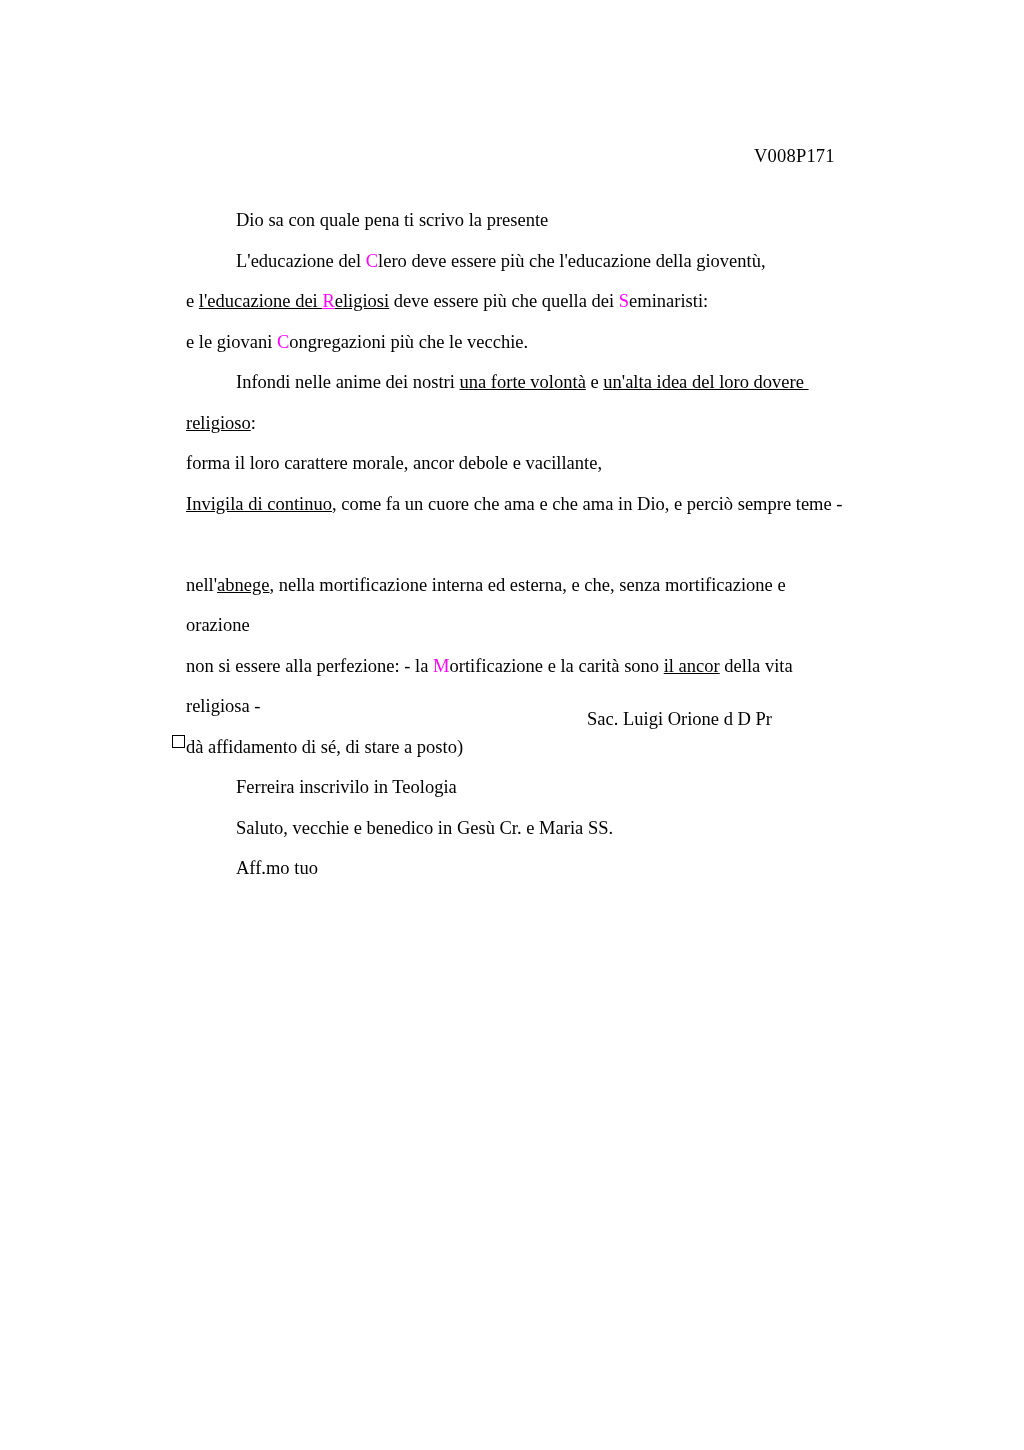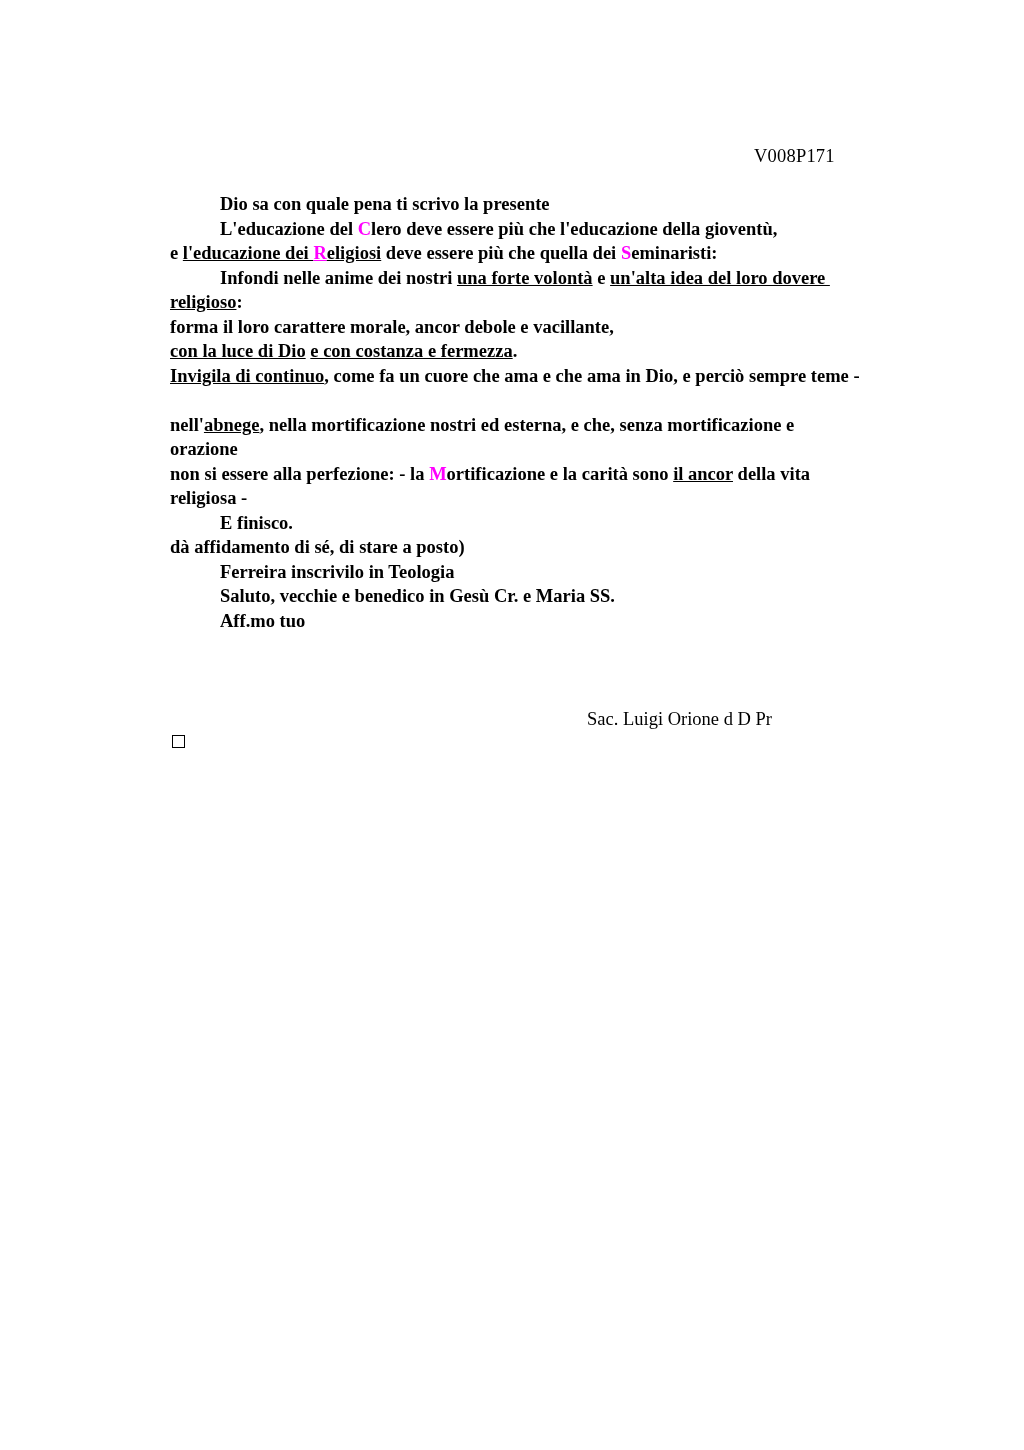--- a/index.html
+++ b/index.html
@@ -32,24 +32,23 @@
   }
   .body-text {
     position: absolute;
     left: 170px;
     top: 192px;
     width: 760px;
     font-size: 18.5px;
     line-height: 24.5px;
   }
   .body-text p {
-    margin: 0;
+    margin: 16px;
     padding: 0;
     white-space: pre-wrap;
-    font-weight: bold;
   }
   .ind {
     display: inline-block;
     width: 50px;
   }
   .u { text-decoration: underline; }
   .magenta { color: #ff00ff; }
   .sig {
     position: absolute;
     left: 587px;
@@ -71,31 +70,30 @@
 <body>
 
 <div class="page">
 
   <div class="page-id">V008P171</div>
 
   <div class="body-text" id="body-text">
       <p><span class="ind">&nbsp;</span><span>Dio sa con quale pena ti scrivo la presente</span></p>
       <p><span class="ind">&nbsp;</span><span>L'educazione del </span><span class="magenta">C</span><span>lero deve essere più che l'educazione della gioventù,</span></p>
       <p><span>e </span><span class="u">l'educazione dei </span><span class="u magenta">R</span><span class="u">eligiosi</span><span> deve essere più che quella dei </span><span class="magenta">S</span><span>eminaristi:</span></p>
+      <p><span>e le giovani </span><span class="magenta">C</span><span>ongregazioni più che le vecchie.</span></p>
       <p><span class="ind">&nbsp;</span><span>Infondi nelle anime dei nostri </span><span class="u">una forte volontà</span><span> e </span><span class="u">un'alta idea del loro dovere </span></p>
       <p><span class="u">religioso</span><span>:</span></p>
       <p><span>forma il loro carattere morale, ancor debole e vacillante,</span></p>
-      <p><span class="u">con la luce di Dio</span><span> </span><span class="u">e con costanza e fermezza</span><span>.</span></p>
       <p><span class="u">Invigila di continuo</span><span>, come fa un cuore che ama e che ama in Dio, e perciò sempre teme -</span></p>
       <p><span class="ind">&nbsp;</span></p>
-      <p><span>nell'</span><span class="u">abnege</span><span>, nella mortificazione nostri ed esterna, e che, senza mortificazione e</span></p>
+      <p><span>nell'</span><span class="u">abnege</span><span>, nella mortificazione interna ed esterna, e che, senza mortificazione e</span></p>
       <p><span>orazione</span></p>
       <p><span>non si essere alla perfezione: - la </span><span class="magenta">M</span><span>ortificazione e la carità sono </span><span class="u">il ancor</span><span> della vita</span></p>
       <p><span>religiosa -</span></p>
-      <p><span class="ind">&nbsp;</span><span>E finisco.</span></p>
       <p><span>dà affidamento di sé, di stare a posto)</span></p>
       <p><span class="ind">&nbsp;</span><span>Ferreira inscrivilo in Teologia</span></p>
       <p><span class="ind">&nbsp;</span><span>Saluto, vecchie e benedico in Gesù Cr. e Maria SS.</span></p>
       <p><span class="ind">&nbsp;</span><span>Aff.mo tuo</span></p>
     </div>
 
   <div class="sig">Sac. Luigi Orione  d D Pr</div>
 
   <div class="endmark"></div>
 

